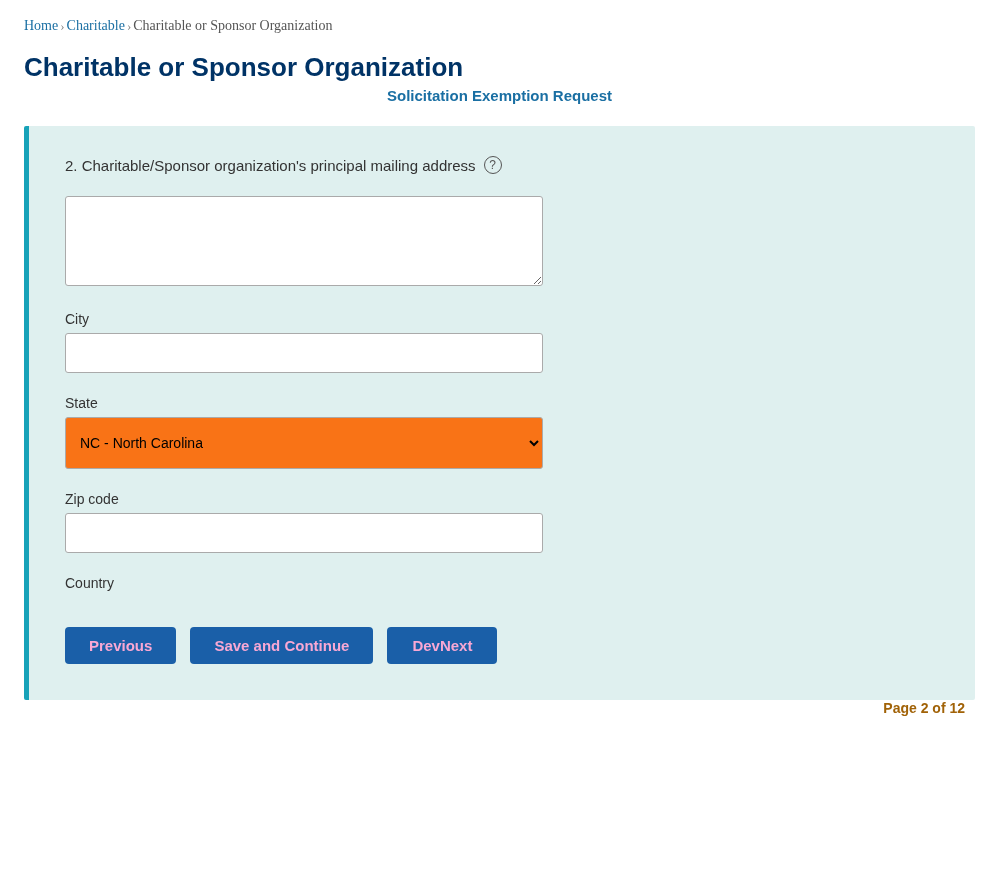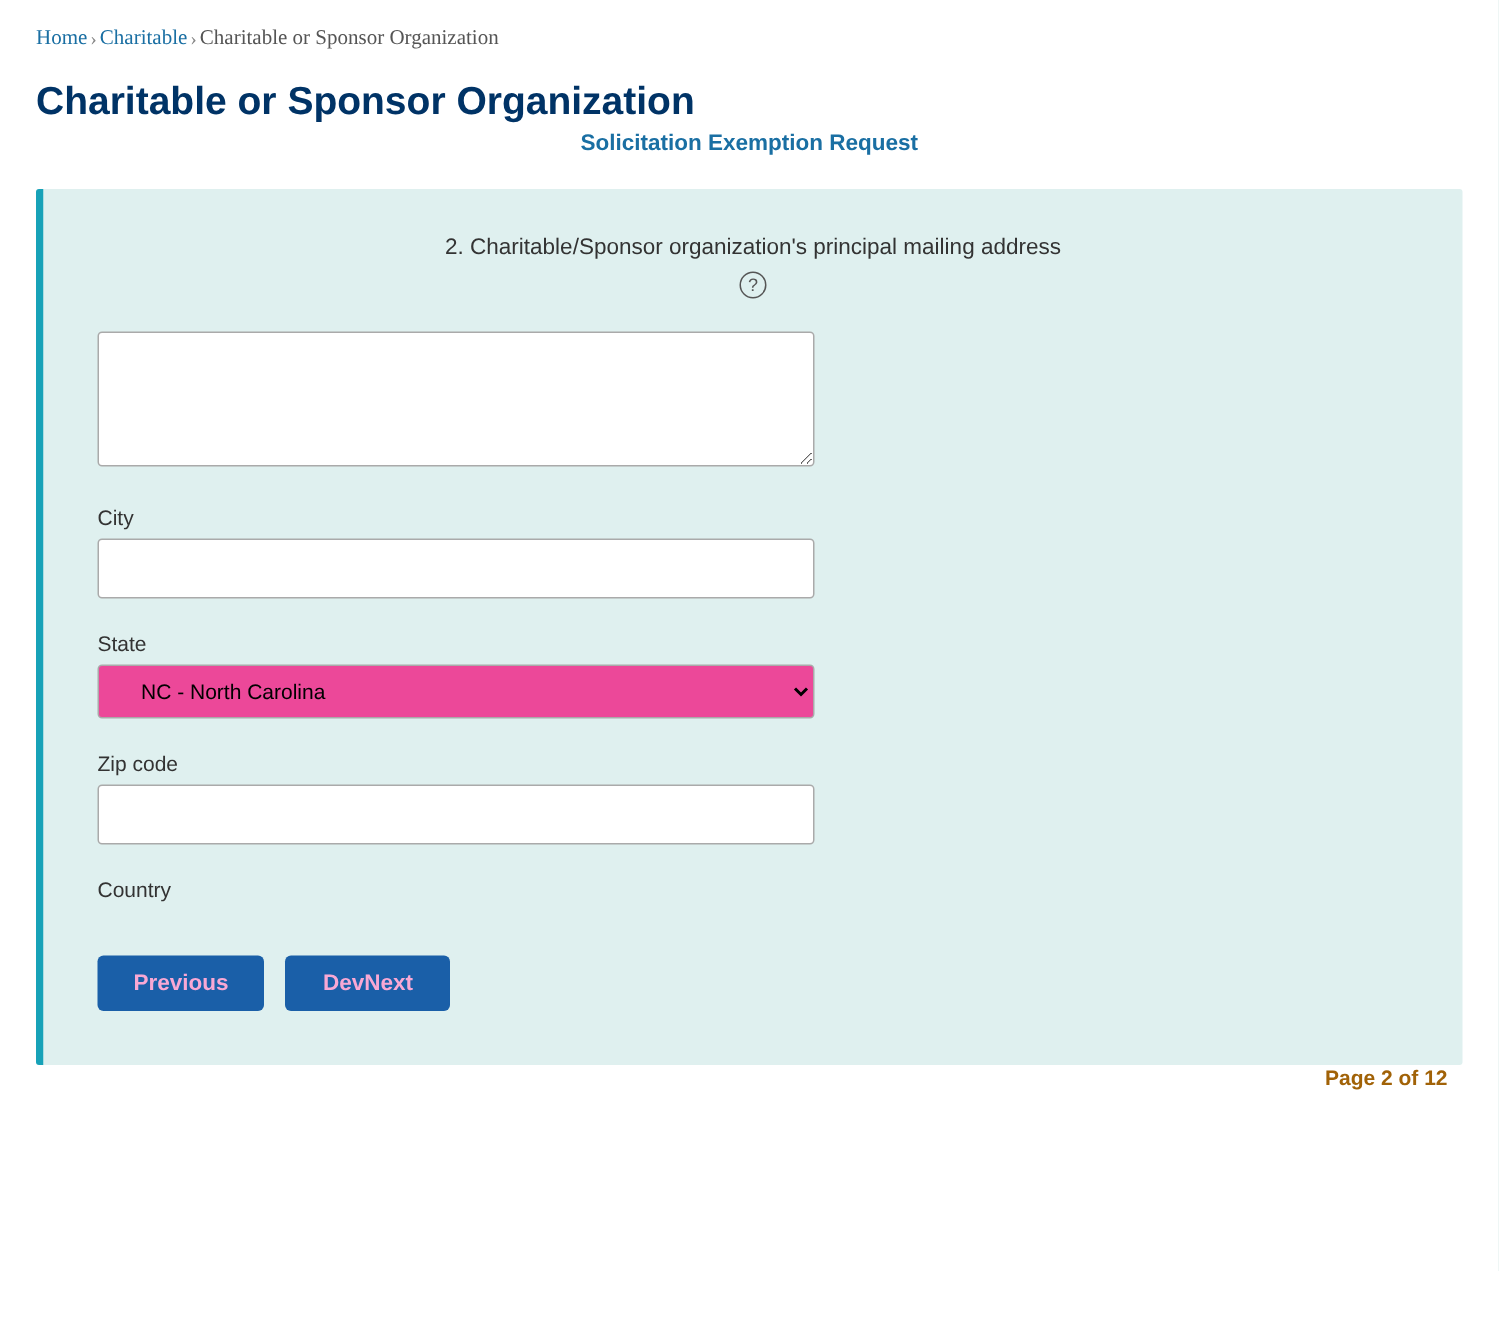--- a/index.html
+++ b/index.html
@@ -70,21 +70,20 @@
       max-width: 960px;
     }
 
     .section-label {
       font-size: 15px;
       color: #333;
       margin-bottom: 22px;
       display: flex;
       align-items: center;
       gap: 8px;
-      flex-direction: column;
     }
 
     .help-icon {
       display: inline-flex;
       align-items: center;
       justify-content: center;
       width: 18px;
       height: 18px;
       border: 1.5px solid #555;
       border-radius: 50%;
@@ -122,26 +121,26 @@
       border: 1px solid #aaa;
       border-radius: 3px;
       padding: 6px 10px;
       font-size: 14px;
       background: #fff;
       outline: none;
     }
 
     select.form-control {
       width: 478px;
-      height: 36px;
+      height: 52px;
       border: 1px solid #aaa;
       border-radius: 3px;
-      padding: 6px 24px;
-      font-size: 14px;
-      background: #ec4899;
+      padding: 6px 10px;
+      font-size: 14px;
+      background: #f97316;
       appearance: auto;
       outline: none;
     }
 
     .button-row {
       display: flex;
       gap: 14px;
       margin-top: 36px;
       align-items: center;
     }
@@ -211,20 +210,21 @@
       <label class="field-label">Zip code</label>
       <input type="text" class="form-control" style="">
     </div>
 
     <div class="field-group">
       <label class="field-label">Country</label>
     </div>
 
     <div class="button-row">
       <button class="btn btn-primary">Previous</button>
+      <button class="btn btn-primary">Save and Continue</button>
       <button class="btn btn-primary">DevNext</button>
     </div>
 
   </div>
 
   <div class="page-indicator">Page 2 of 12</div>
 
 </div>
 
 </body></html>

